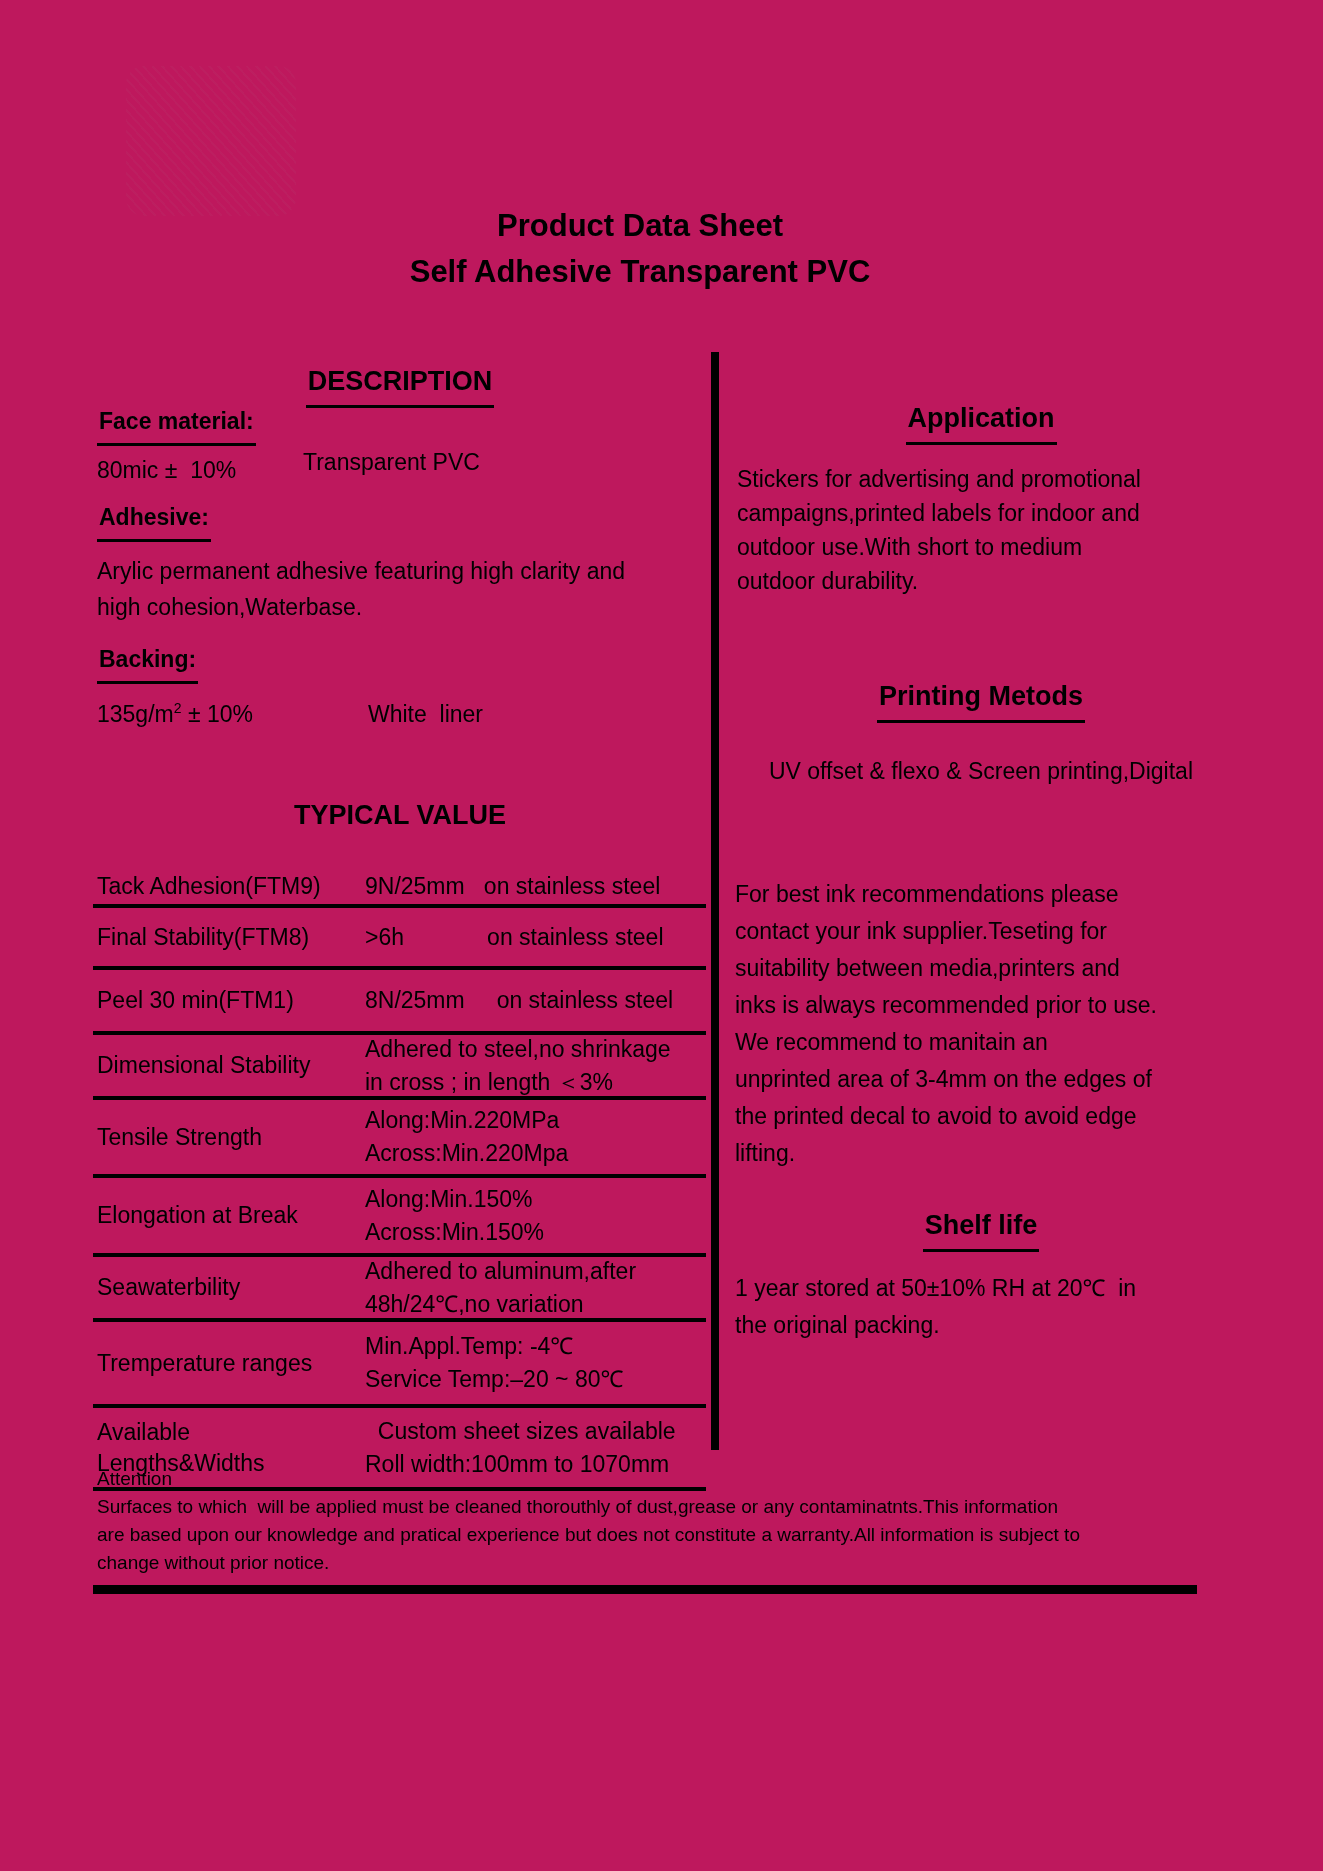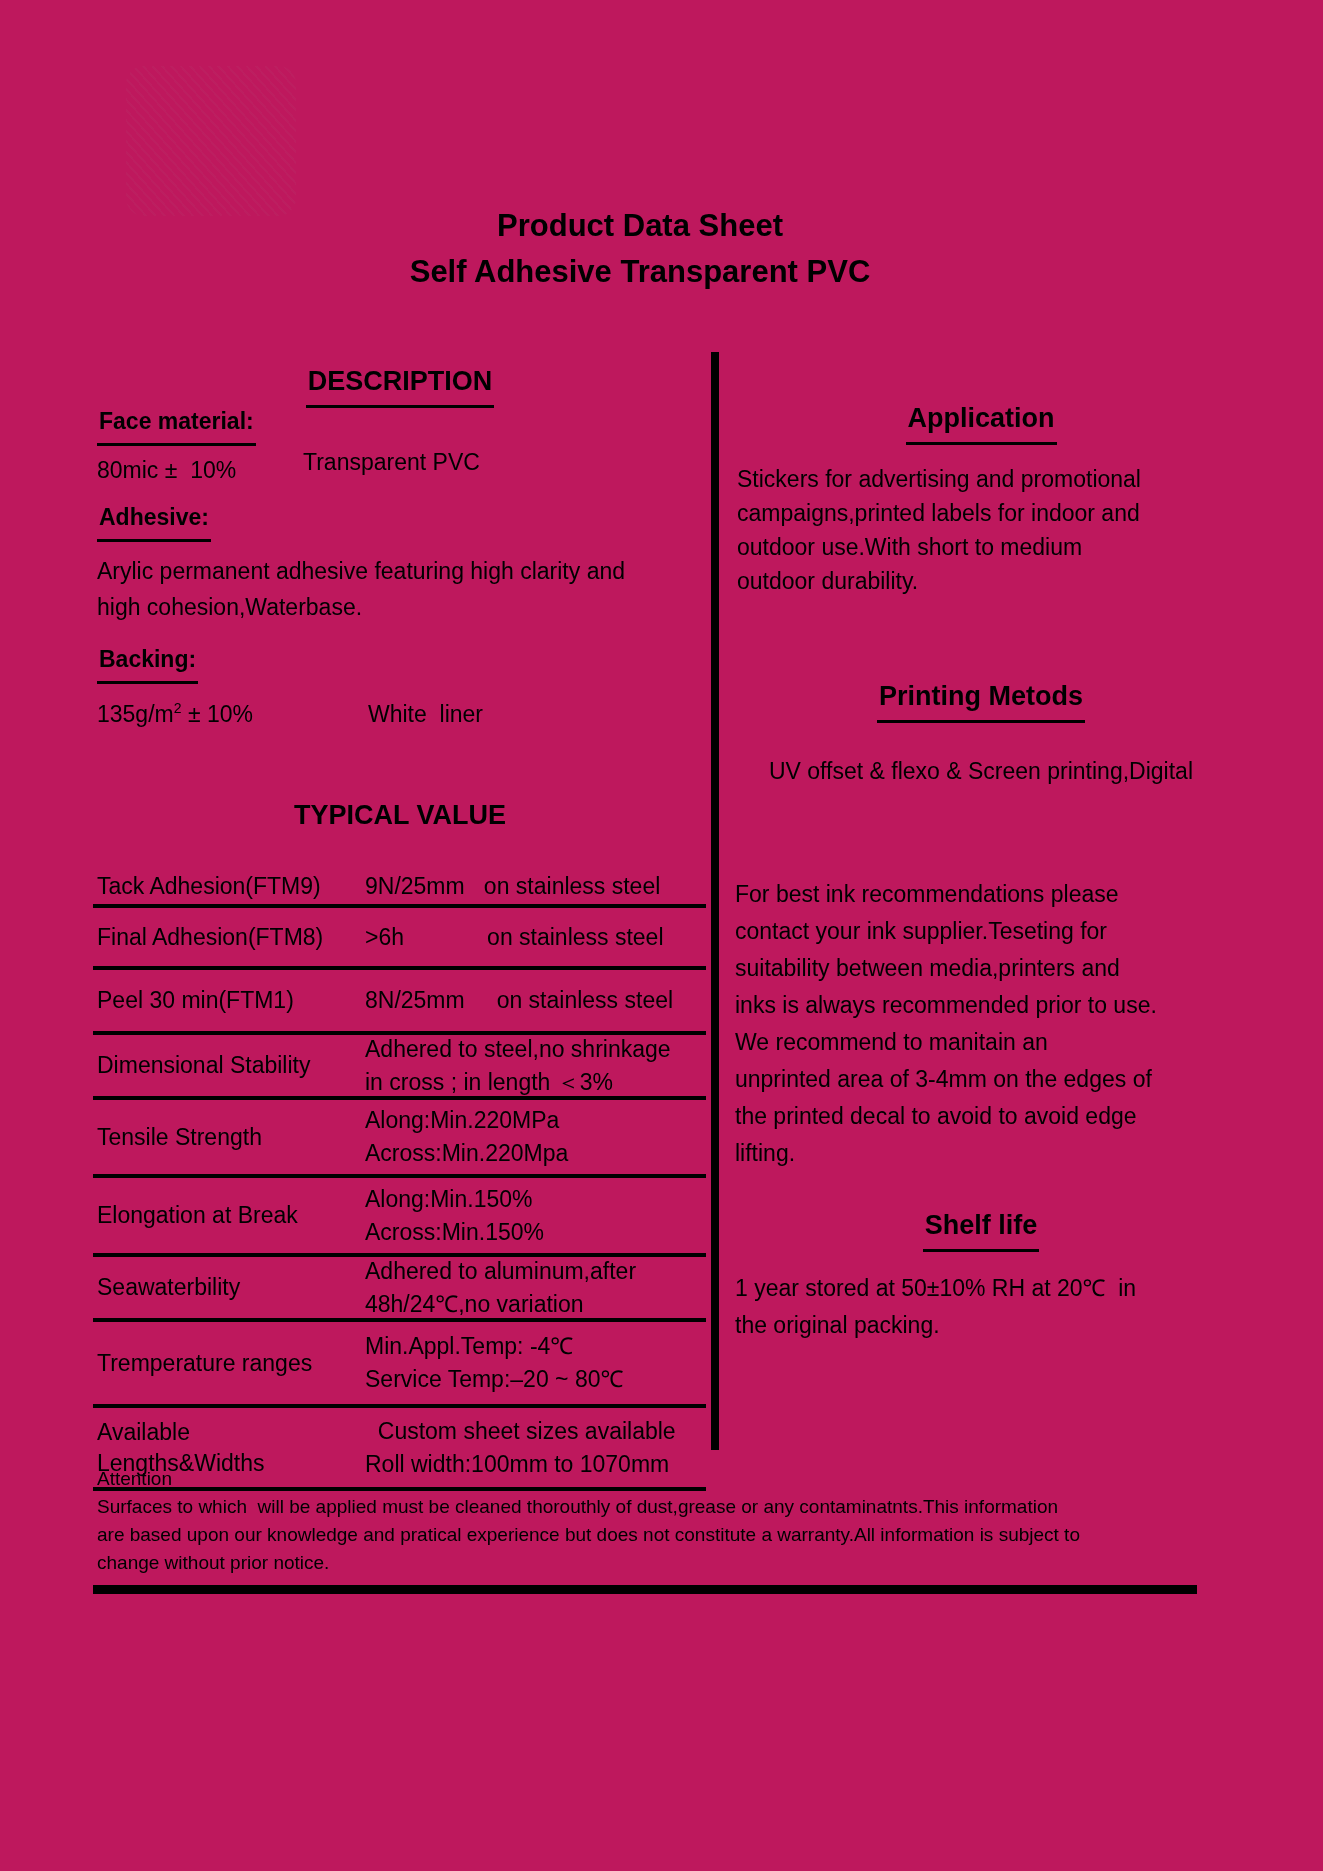--- a/index.html
+++ b/index.html
@@ -86,21 +86,21 @@
   <div class="abs left-center" style="top:800px;">
     <span class="big-head">TYPICAL VALUE</span>
   </div>
 
   <div class="abs tv-table">
       <div class="tv-row">
         <div class="tv-prop">Tack Adhesion(FTM9)</div>
         <div class="tv-val">9N/25mm   on stainless steel</div>
       </div>
       <div class="tv-row">
-        <div class="tv-prop">Final Adhesion(FTM8)</div>
+        <div class="tv-prop">Final Stability(FTM8)</div>
         <div class="tv-val">&gt;6h             on stainless steel</div>
       </div>
       <div class="tv-row">
         <div class="tv-prop">Peel 30 min(FTM1)</div>
         <div class="tv-val">8N/25mm     on stainless steel</div>
       </div>
       <div class="tv-row">
         <div class="tv-prop">Dimensional Stability</div>
         <div class="tv-val">Adhered to steel,no shrinkage
 in cross ; in length ＜3%</div>

